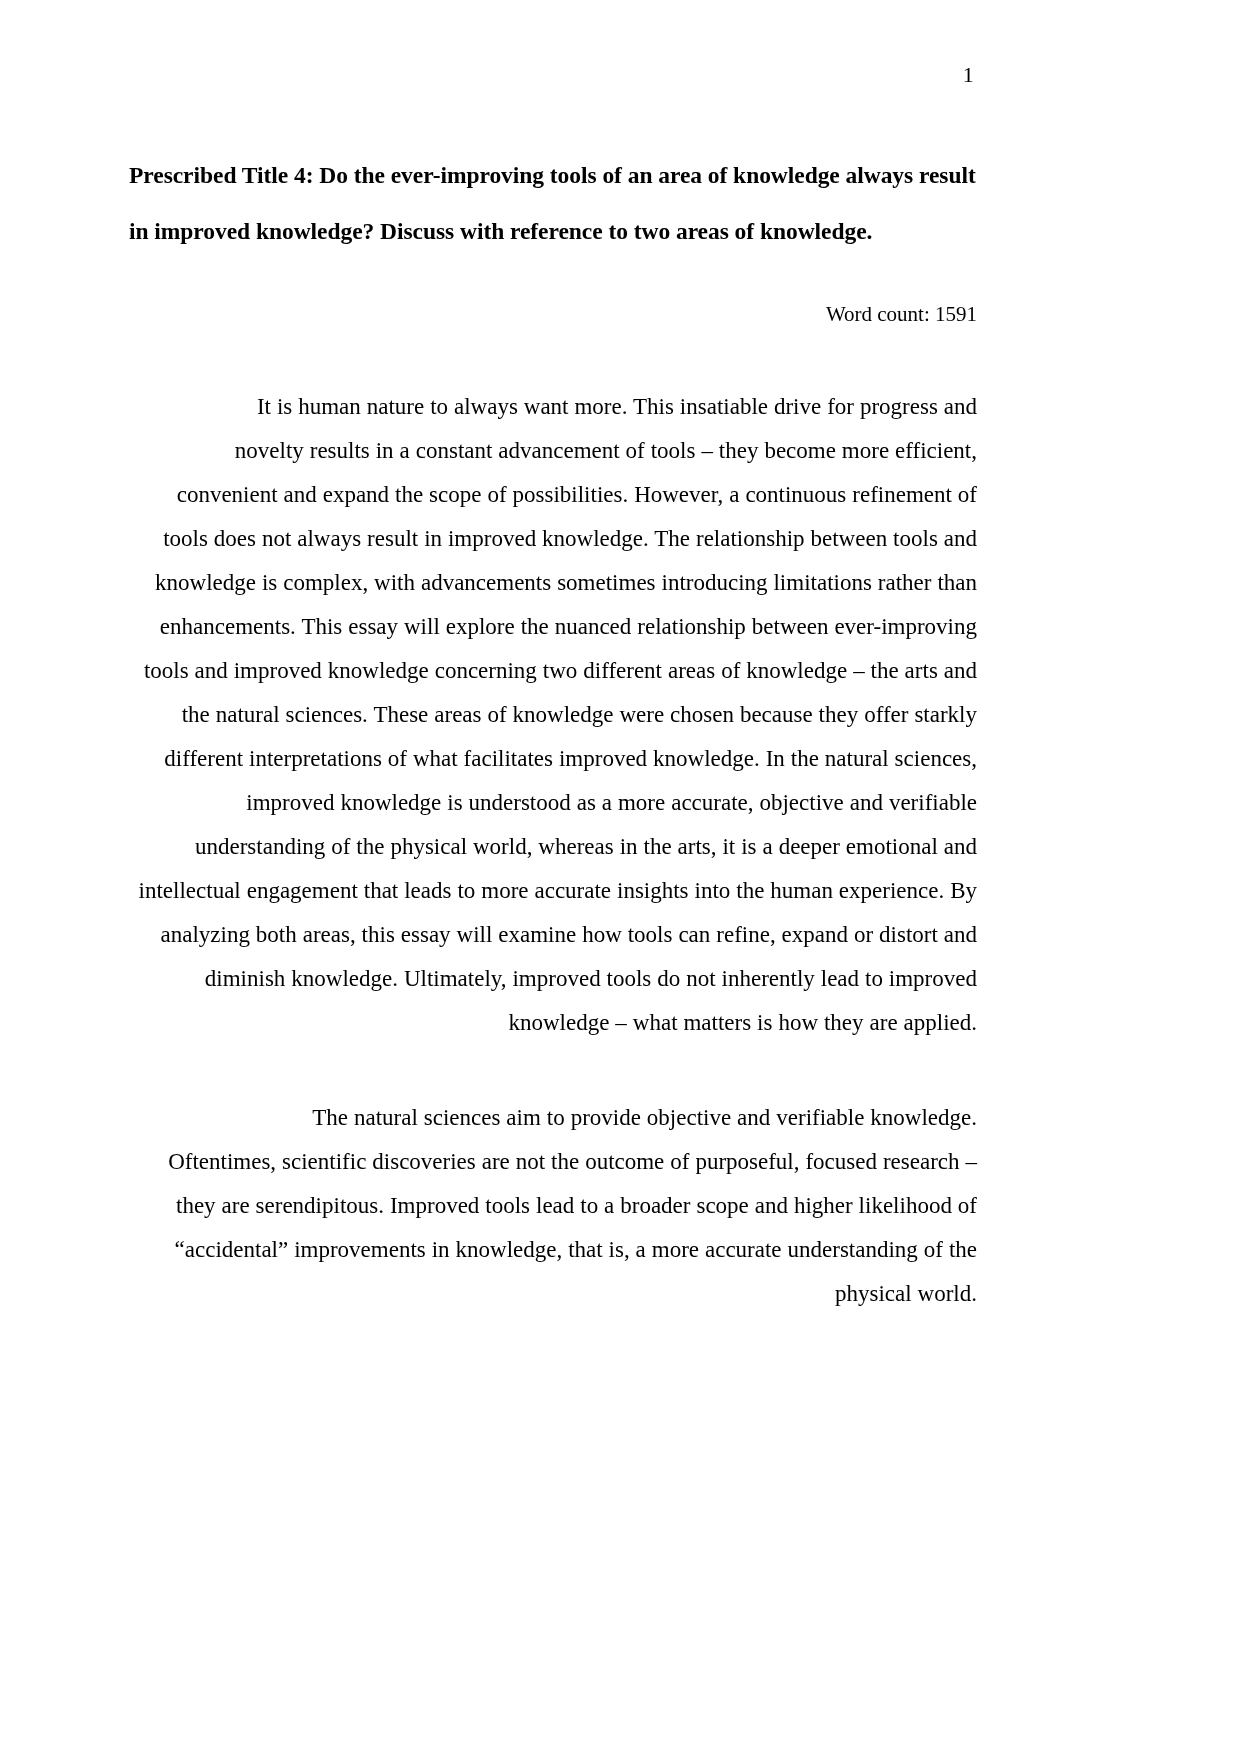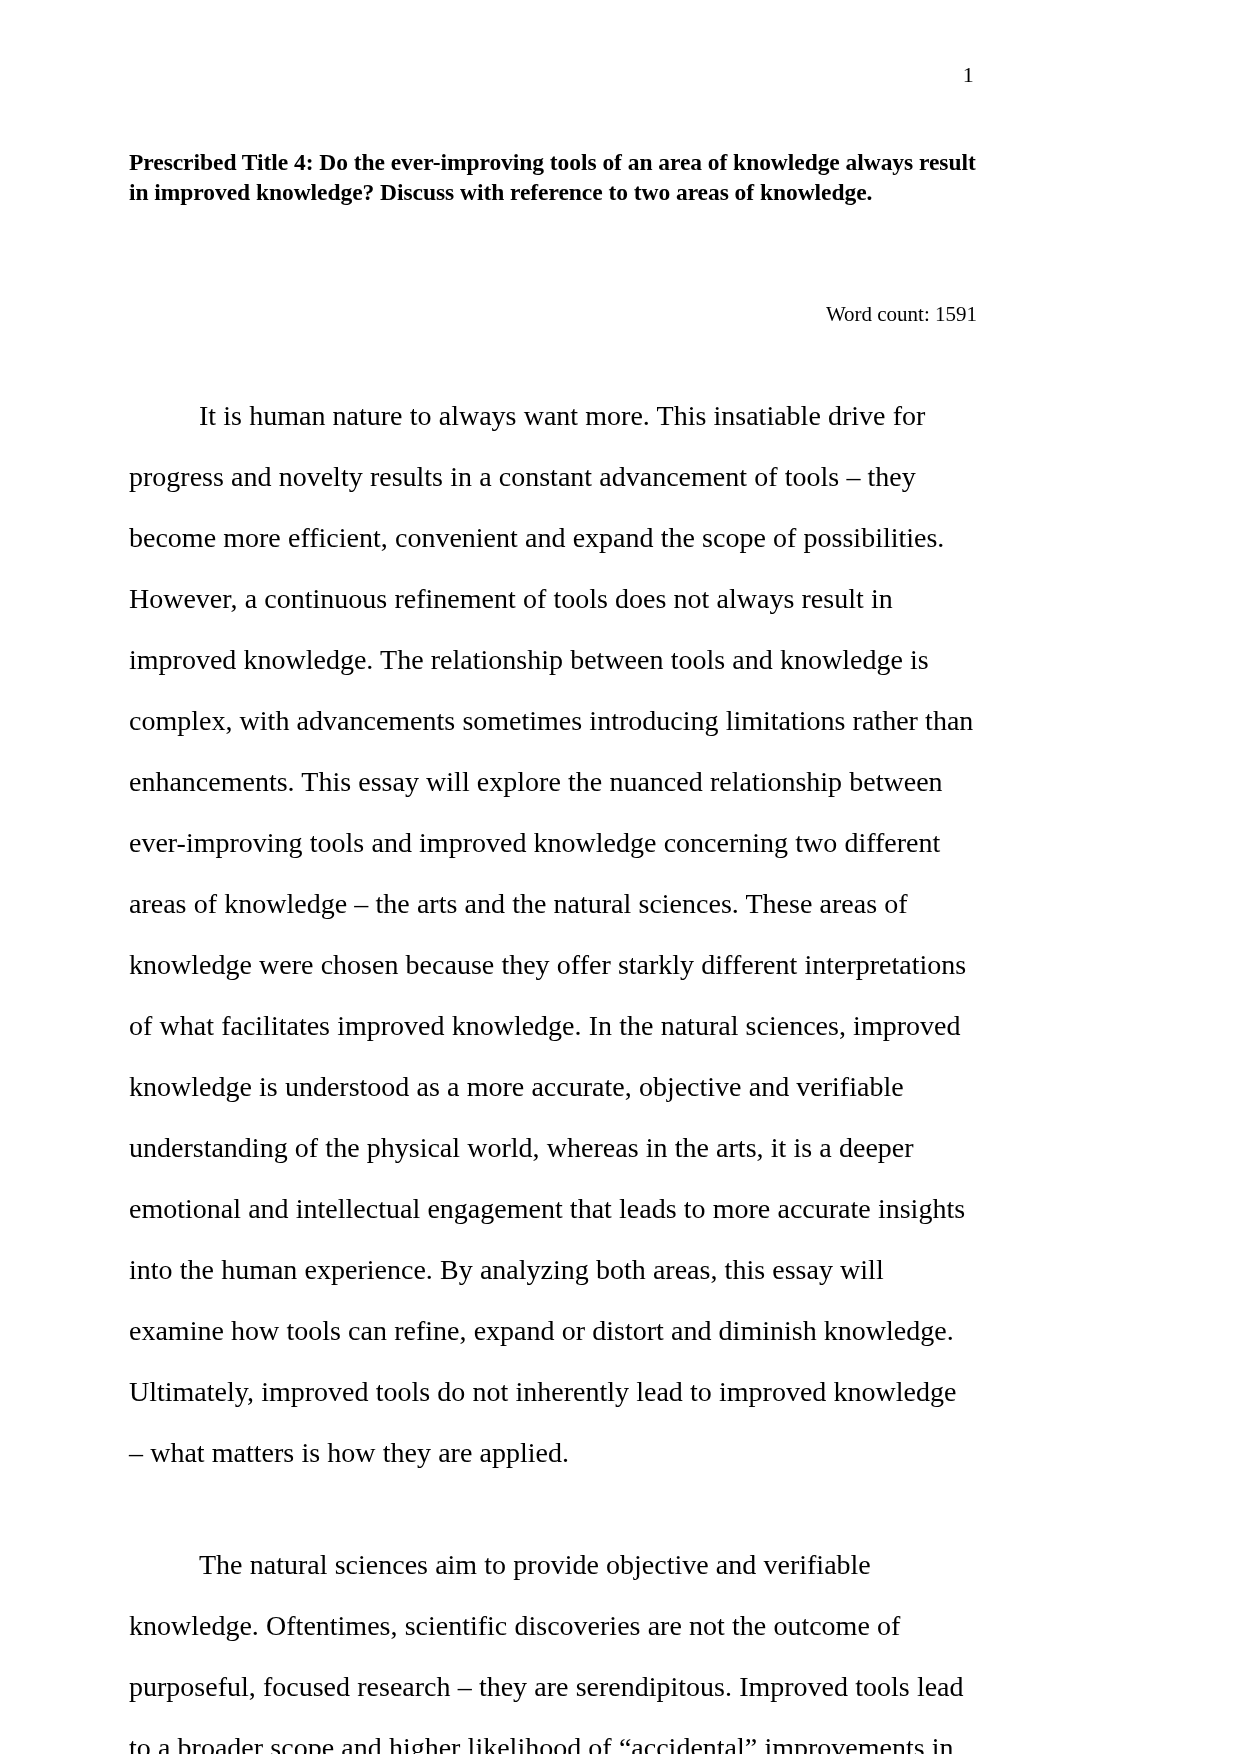--- a/index.html
+++ b/index.html
@@ -37,43 +37,43 @@
     line-height: 1;
     letter-spacing: 0.2px;
   }
   .essay-title {
     position: absolute;
     top: 131px;
     left: 0;
     width: 848px;
     font-size: 23.5px;
     font-weight: bold;
-    line-height: 30px;
+    line-height: 56px;
     text-align: left;
     letter-spacing: -0.05px;
   }
   .word-count {
     position: absolute;
     top: 288px;
     left: 0;
     width: 848px;
     text-align: right;
     font-size: 21px;
     line-height: 52px;
   }
   .body-text {
     position: absolute;
     top: 385px;
     left: 0;
     width: 848px;
   }
   .para {
-    font-size: 28px;
-    line-height: 61px;
-    text-align: left;
+    font-size: 23px;
+    line-height: 44px;
+    text-align: right;
     text-indent: 70px;
     margin: 0 0 51px 0;
     word-spacing: 0.2px;
   }
   .para:last-child {
     margin-bottom: 0;
   }
 </style>
 </head>
 <body>

